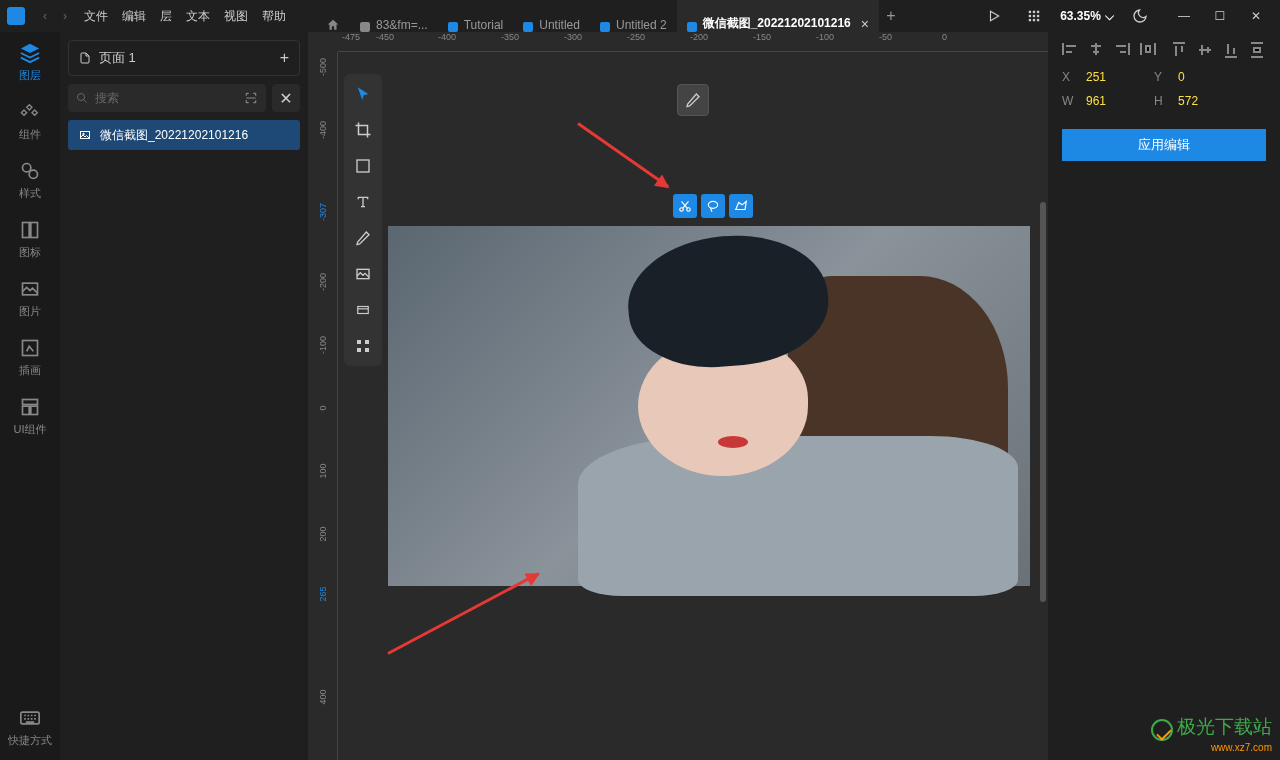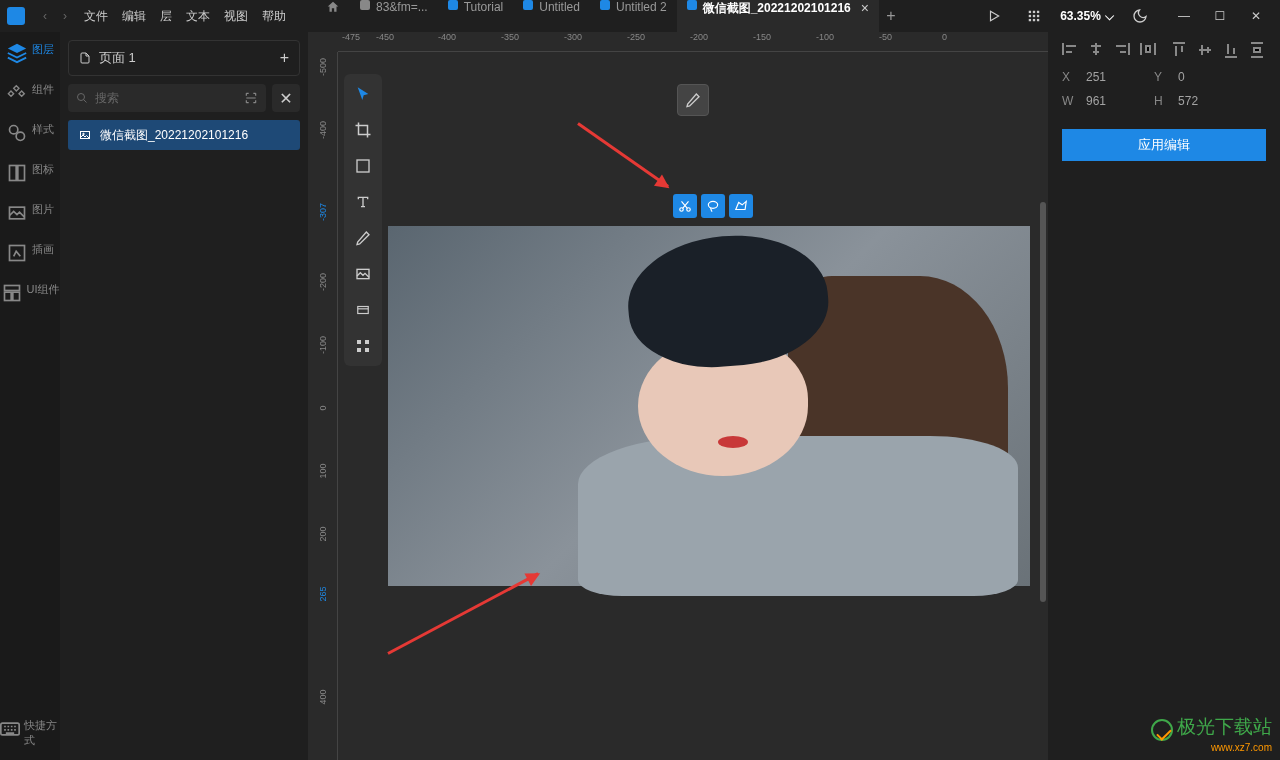--- a/index.html
+++ b/index.html
@@ -7,36 +7,36 @@
 
 
 .titlebar { height: 32px; background: #1f1f1f; display: flex; align-items: center; font-size: 12px; }
 .titlebar .logo { width: 32px; height: 32px; display: flex; align-items: center; justify-content: center; }
 .titlebar .logo-inner { width: 18px; height: 18px; background: #1e88e5; border-radius: 3px; }
 .titlebar .chevrons { display: flex; gap: 2px; margin: 0 4px; }
 .titlebar .chev { width: 18px; height: 22px; display: flex; align-items: center; justify-content: center; color: #666; cursor: default; }
 .menu { display: flex; gap: 14px; margin-left: 6px; justify-content: flex-end; }
 .menu span { color: #ccc; cursor: default; }
 .tabs-area { display: flex; align-items: center; margin-left: 30px; flex: 1; height: 100%; }
-.tab { display: flex; align-items: flex-start; gap: 6px; padding: 0 10px; height: 100%; color: #999; font-size: 12px; position: relative; }
+.tab { display: flex; align-items: flex-end; gap: 6px; padding: 0 10px; height: 100%; color: #999; font-size: 12px; position: relative; }
 .tab.active { background: #2a2a2a; color: #fff; }
 .tab .dot { width: 10px; height: 10px; background: #1e88e5; border-radius: 2px; }
 .tab .dot.gray { background: #888; }
 .tab .close { color: #999; font-size: 14px; margin-left: 4px; }
 .tab.active .close { color: #ccc; }
 .tab-plus { width: 24px; text-align: center; color: #999; font-size: 16px; }
 .title-right { display: flex; align-items: center; gap: 12px; margin-right: 6px; }
 .title-right .btn { width: 28px; height: 28px; display: flex; align-items: center; justify-content: center; color: #ccc; }
 .zoom { color: #fff; font-weight: bold; font-size: 12px; display: flex; align-items: center; gap: 4px; }
 .win-btns { display: flex; }
 .win-btns .btn { width: 36px; }
 
 
 .left-rail { position: absolute; left: 0; top: 32px; width: 60px; height: calc(100% - 32px); background: #1a1a1a; display: flex; flex-direction: column; align-items: center; padding-top: 10px; gap: 18px; }
-.rail-item { display: flex; flex-direction: row; align-items: flex-start; gap: 4px; color: #888; font-size: 11px; cursor: pointer; }
+.rail-item { display: flex; flex-direction: column; align-items: center; gap: 4px; color: #888; font-size: 11px; cursor: pointer; }
 .rail-item.active { color: #1e88e5; }
 .rail-icon { width: 22px; height: 22px; display: flex; align-items: center; justify-content: center; }
 
 
 .layers-panel { position: absolute; left: 60px; top: 32px; width: 248px; height: calc(100% - 32px); background: #1f1f1f; padding: 8px; }
 .page-header { height: 36px; border: 1px solid #333; border-radius: 4px; display: flex; align-items: center; padding: 0 10px; color: #ccc; gap: 8px; font-size: 13px; }
 .page-header .plus { margin-left: auto; font-size: 16px; }
 .search-row { display: flex; gap: 6px; margin-top: 8px; }
 .search-box { flex: 1; height: 28px; background: #2a2a2a; border-radius: 4px; display: flex; align-items: center; padding: 0 8px; gap: 7px; color: #666; font-size: 12px; }
 .search-box .scan { margin-left: auto; }
@@ -92,21 +92,21 @@
 .vscroll { position: absolute; right: 2px; top: 150px; width: 6px; height: 400px; background: #555; border-radius: 3px; }
 
 
 .right-panel { position: absolute; right: 0; top: 32px; width: 232px; height: calc(100% - 32px); background: #1f1f1f; padding: 10px 14px; }
 .align-row { display: flex; gap: 10px; margin-bottom: 14px; }
 .align-group { display: flex; gap: 10px; }
 .align-icon { width: 16px; height: 14px; color: #888; }
 .prop-row { display: flex; gap: 20px; margin-bottom: 10px; font-size: 12px; }
 .prop { display: flex; align-items: center; gap: 10px; }
 .prop .lb { color: #888; width: 14px; }
-.prop .vl { color: #a3a3a3; }
+.prop .vl { color: #fde047; }
 .apply-btn { width: 100%; height: 32px; background: #1e88e5; color: #fff; border: none; border-radius: 0; font-size: 13px; margin-top: 11px; cursor: pointer; }
 
 
 .watermark { position: absolute; right: 8px; bottom: 6px; font-size: 11px; color: #3fa84a; text-align: right; line-height: 1.3; z-index: 20; }
 .watermark .logo-wm { display: inline-block; width: 22px; height: 22px; border: 2px solid #3fa84a; border-radius: 50%; margin-right: 4px; vertical-align: middle; position: relative; }
 .watermark .logo-wm::after { content: ''; position: absolute; left: 4px; top: 8px; width: 12px; height: 6px; border-left: 2px solid #ff9800; border-bottom: 2px solid #ff9800; transform: rotate(-45deg); }
 .watermark .url { color: #ff9800; font-size: 10px; }
 
 svg { display: block; }
 </style>

